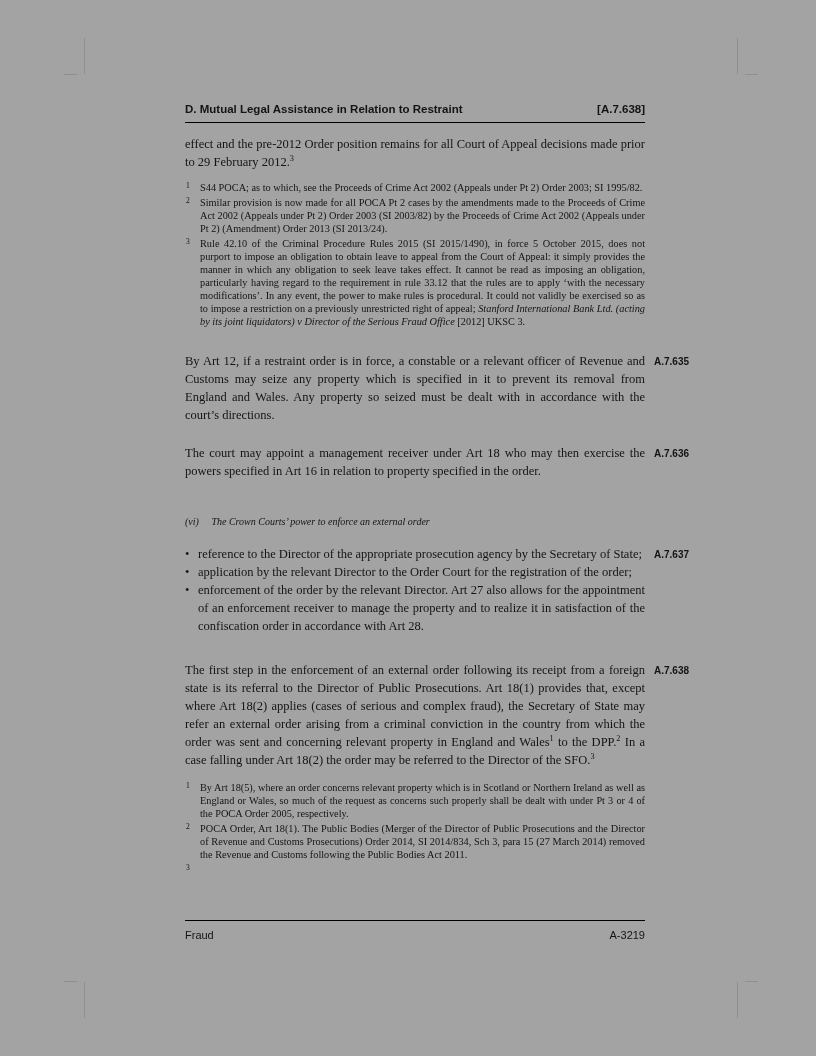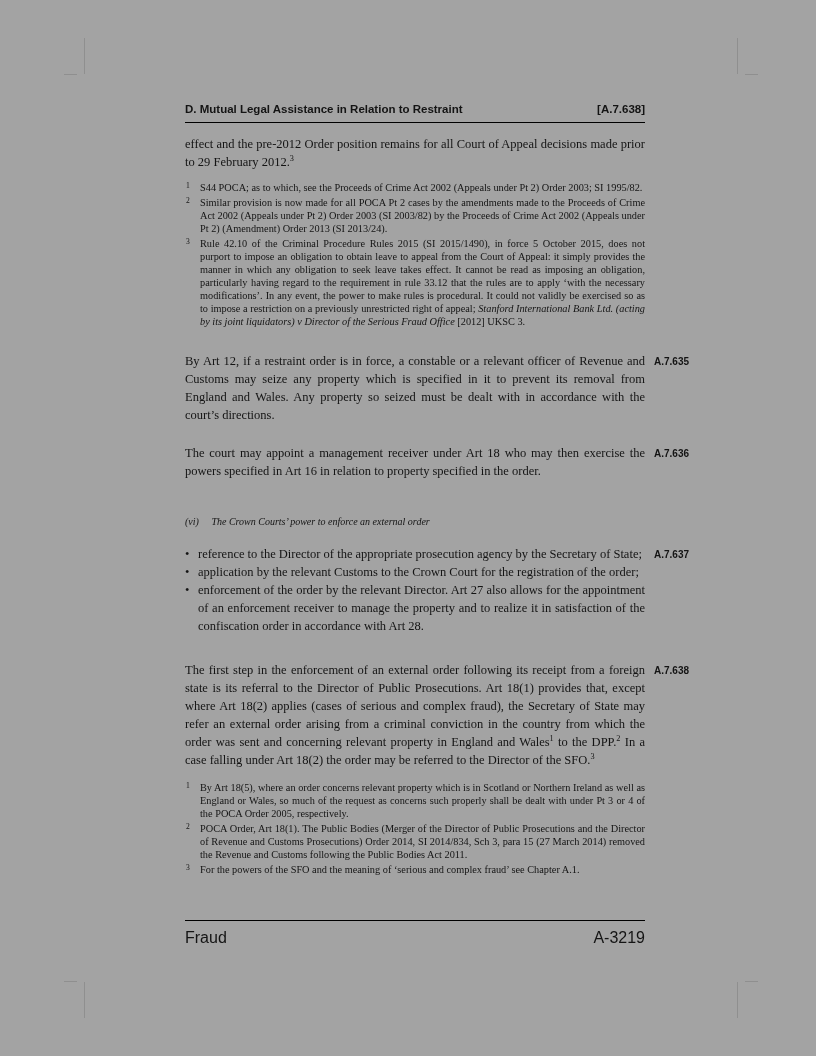--- a/index.html
+++ b/index.html
@@ -61,21 +61,21 @@
   .bullet-dot { position: absolute; left: 0; top: 0; }
 
   .para-638 { margin-top: 26px; }
 
   .doc-footer {
     position: absolute; left: 185px; top: 920px; width: 460px;
     border-top: 1.4px solid #000;
     padding-top: 8px;
     display: flex; justify-content: space-between;
     font-family: "Liberation Sans", sans-serif;
-    font-size: 16px;
+    font-size: 11px;
   }
 </style>
 </head>
 <body>
 
 <div class="page">
 
   <div class="crop v" style="left:84px; top:38px;"></div>
   <div class="crop h" style="left:64px; top:74px;"></div>
   <div class="crop v" style="left:737px; top:38px;"></div>
@@ -128,21 +128,21 @@
       <span class="margin-ref">A.7.637</span>
     </div>
 
     <div class="bullets">
       <div class="bullet">
         <span class="bullet-dot">•</span>
         <span>reference to the Director of the appropriate prosecution agency by the Secretary of State;</span>
       </div>
       <div class="bullet">
         <span class="bullet-dot">•</span>
-        <span>application by the relevant Customs to the Crown Court for the registration of the order;</span>
+        <span>application by the relevant Director to the Order Court for the registration of the order;</span>
       </div>
       <div class="bullet">
         <span class="bullet-dot">•</span>
         <span>enforcement of the order by the relevant Director. Art 27 also allows for the appointment of an enforcement receiver to manage the property and to realize it in satisfaction of the confiscation order in accordance with Art 28.</span>
       </div>
     </div>
 
     <div class="para para-638">
       <span class="margin-ref">A.7.638</span>
       <span><span>The first step in the enforcement of an external order following its receipt from a foreign state is its referral to the Director of Public Prosecutions. Art 18(1) provides that, except where Art 18(2) applies (cases of serious and complex fraud), the Secretary of State may refer an external order arising from a criminal conviction in the country from which the order was sent and concerning relevant property in England and Wales</span><sup>1</sup><span> to the DPP.</span><sup>2</sup><span> In a case falling under Art 18(2) the order may be referred to the Director of the SFO.</span><sup>3</sup></span>
@@ -152,21 +152,20 @@
       <div class="footnote">
         <span class="fn-num">1</span>
         <span><span>By Art 18(5), where an order concerns relevant property which is in Scotland or Northern Ireland as well as England or Wales, so much of the request as concerns such properly shall be dealt with under Pt 3 or 4 of the POCA Order 2005, respectively.</span></span>
       </div>
       <div class="footnote">
         <span class="fn-num">2</span>
         <span><span>POCA Order, Art 18(1). The Public Bodies (Merger of the Director of Public Prosecutions and the Director of Revenue and Customs Prosecutions) Order 2014, SI 2014/834, Sch 3, para 15 (27 March 2014) removed the Revenue and Customs following the Public Bodies Act 2011.</span></span>
       </div>
       <div class="footnote">
         <span class="fn-num">3</span>
-        <span><span>For the powers of the SFO and the meaning of ‘serious and complex fraud’ see Chapter A.1.</span></span>
       </div>
     </div>
 
   </div>
 
   <div class="doc-footer">
     <span>Fraud</span>
     <span>A-3219</span>
   </div>
 

